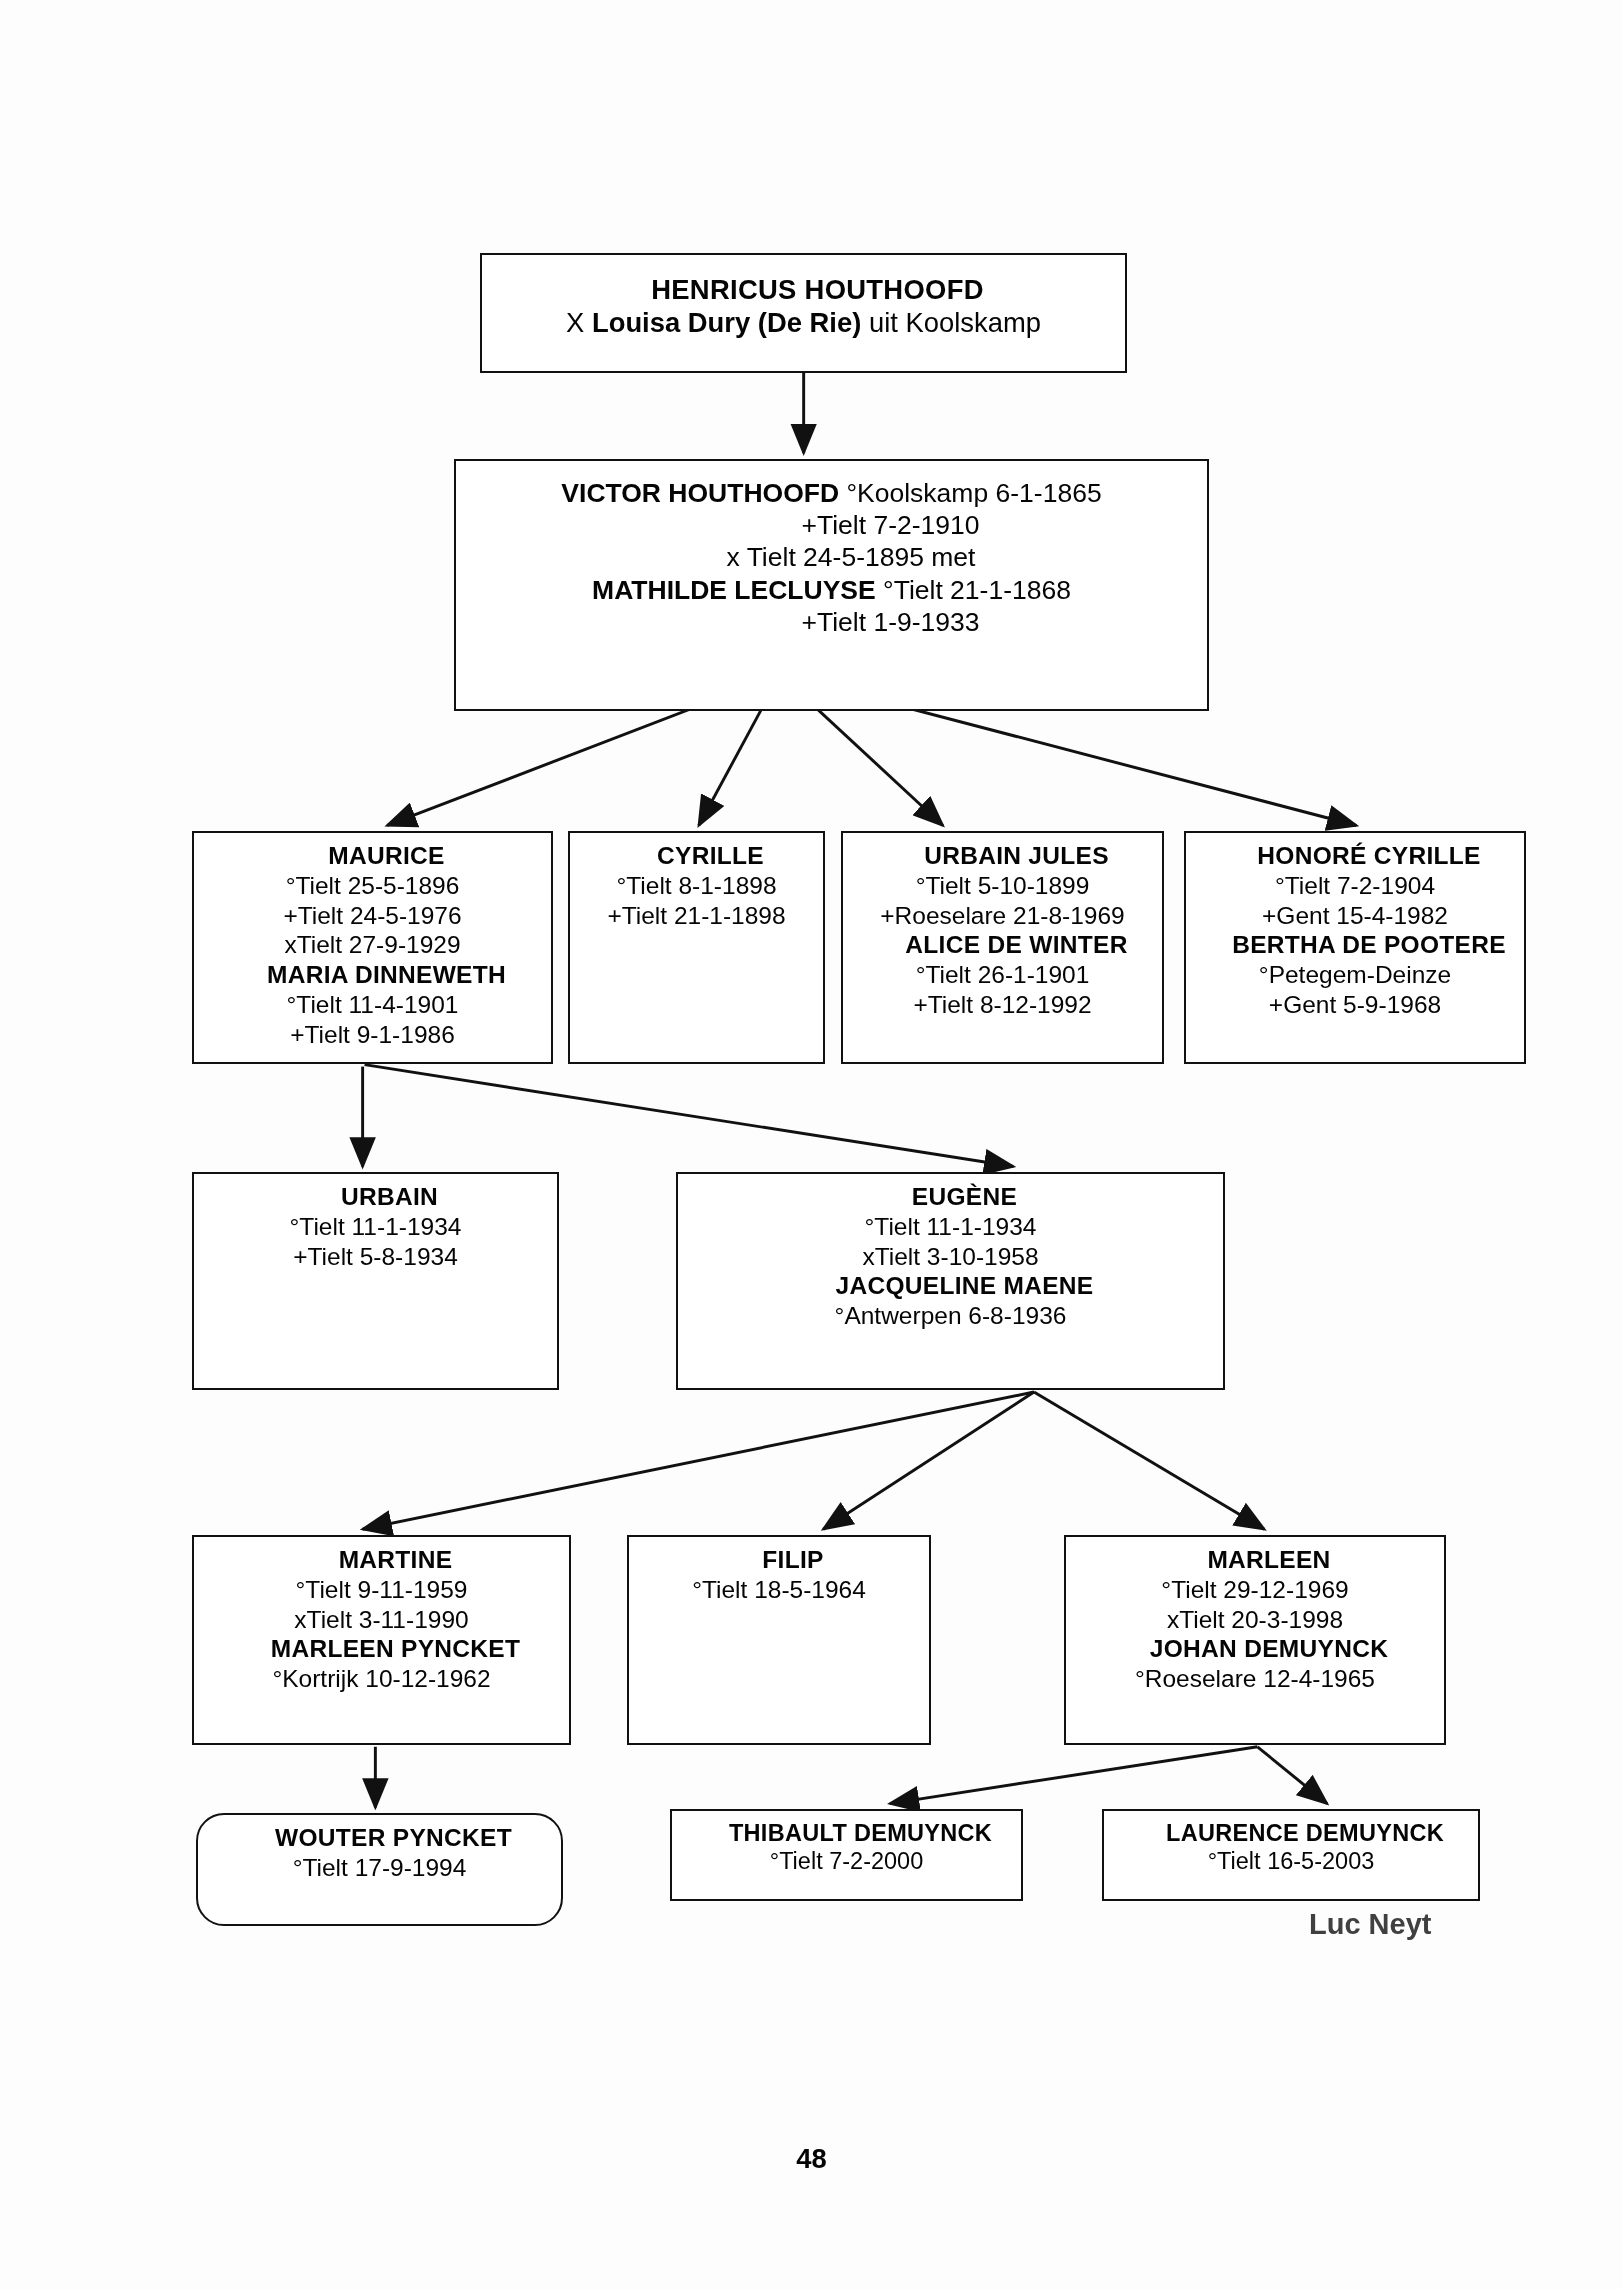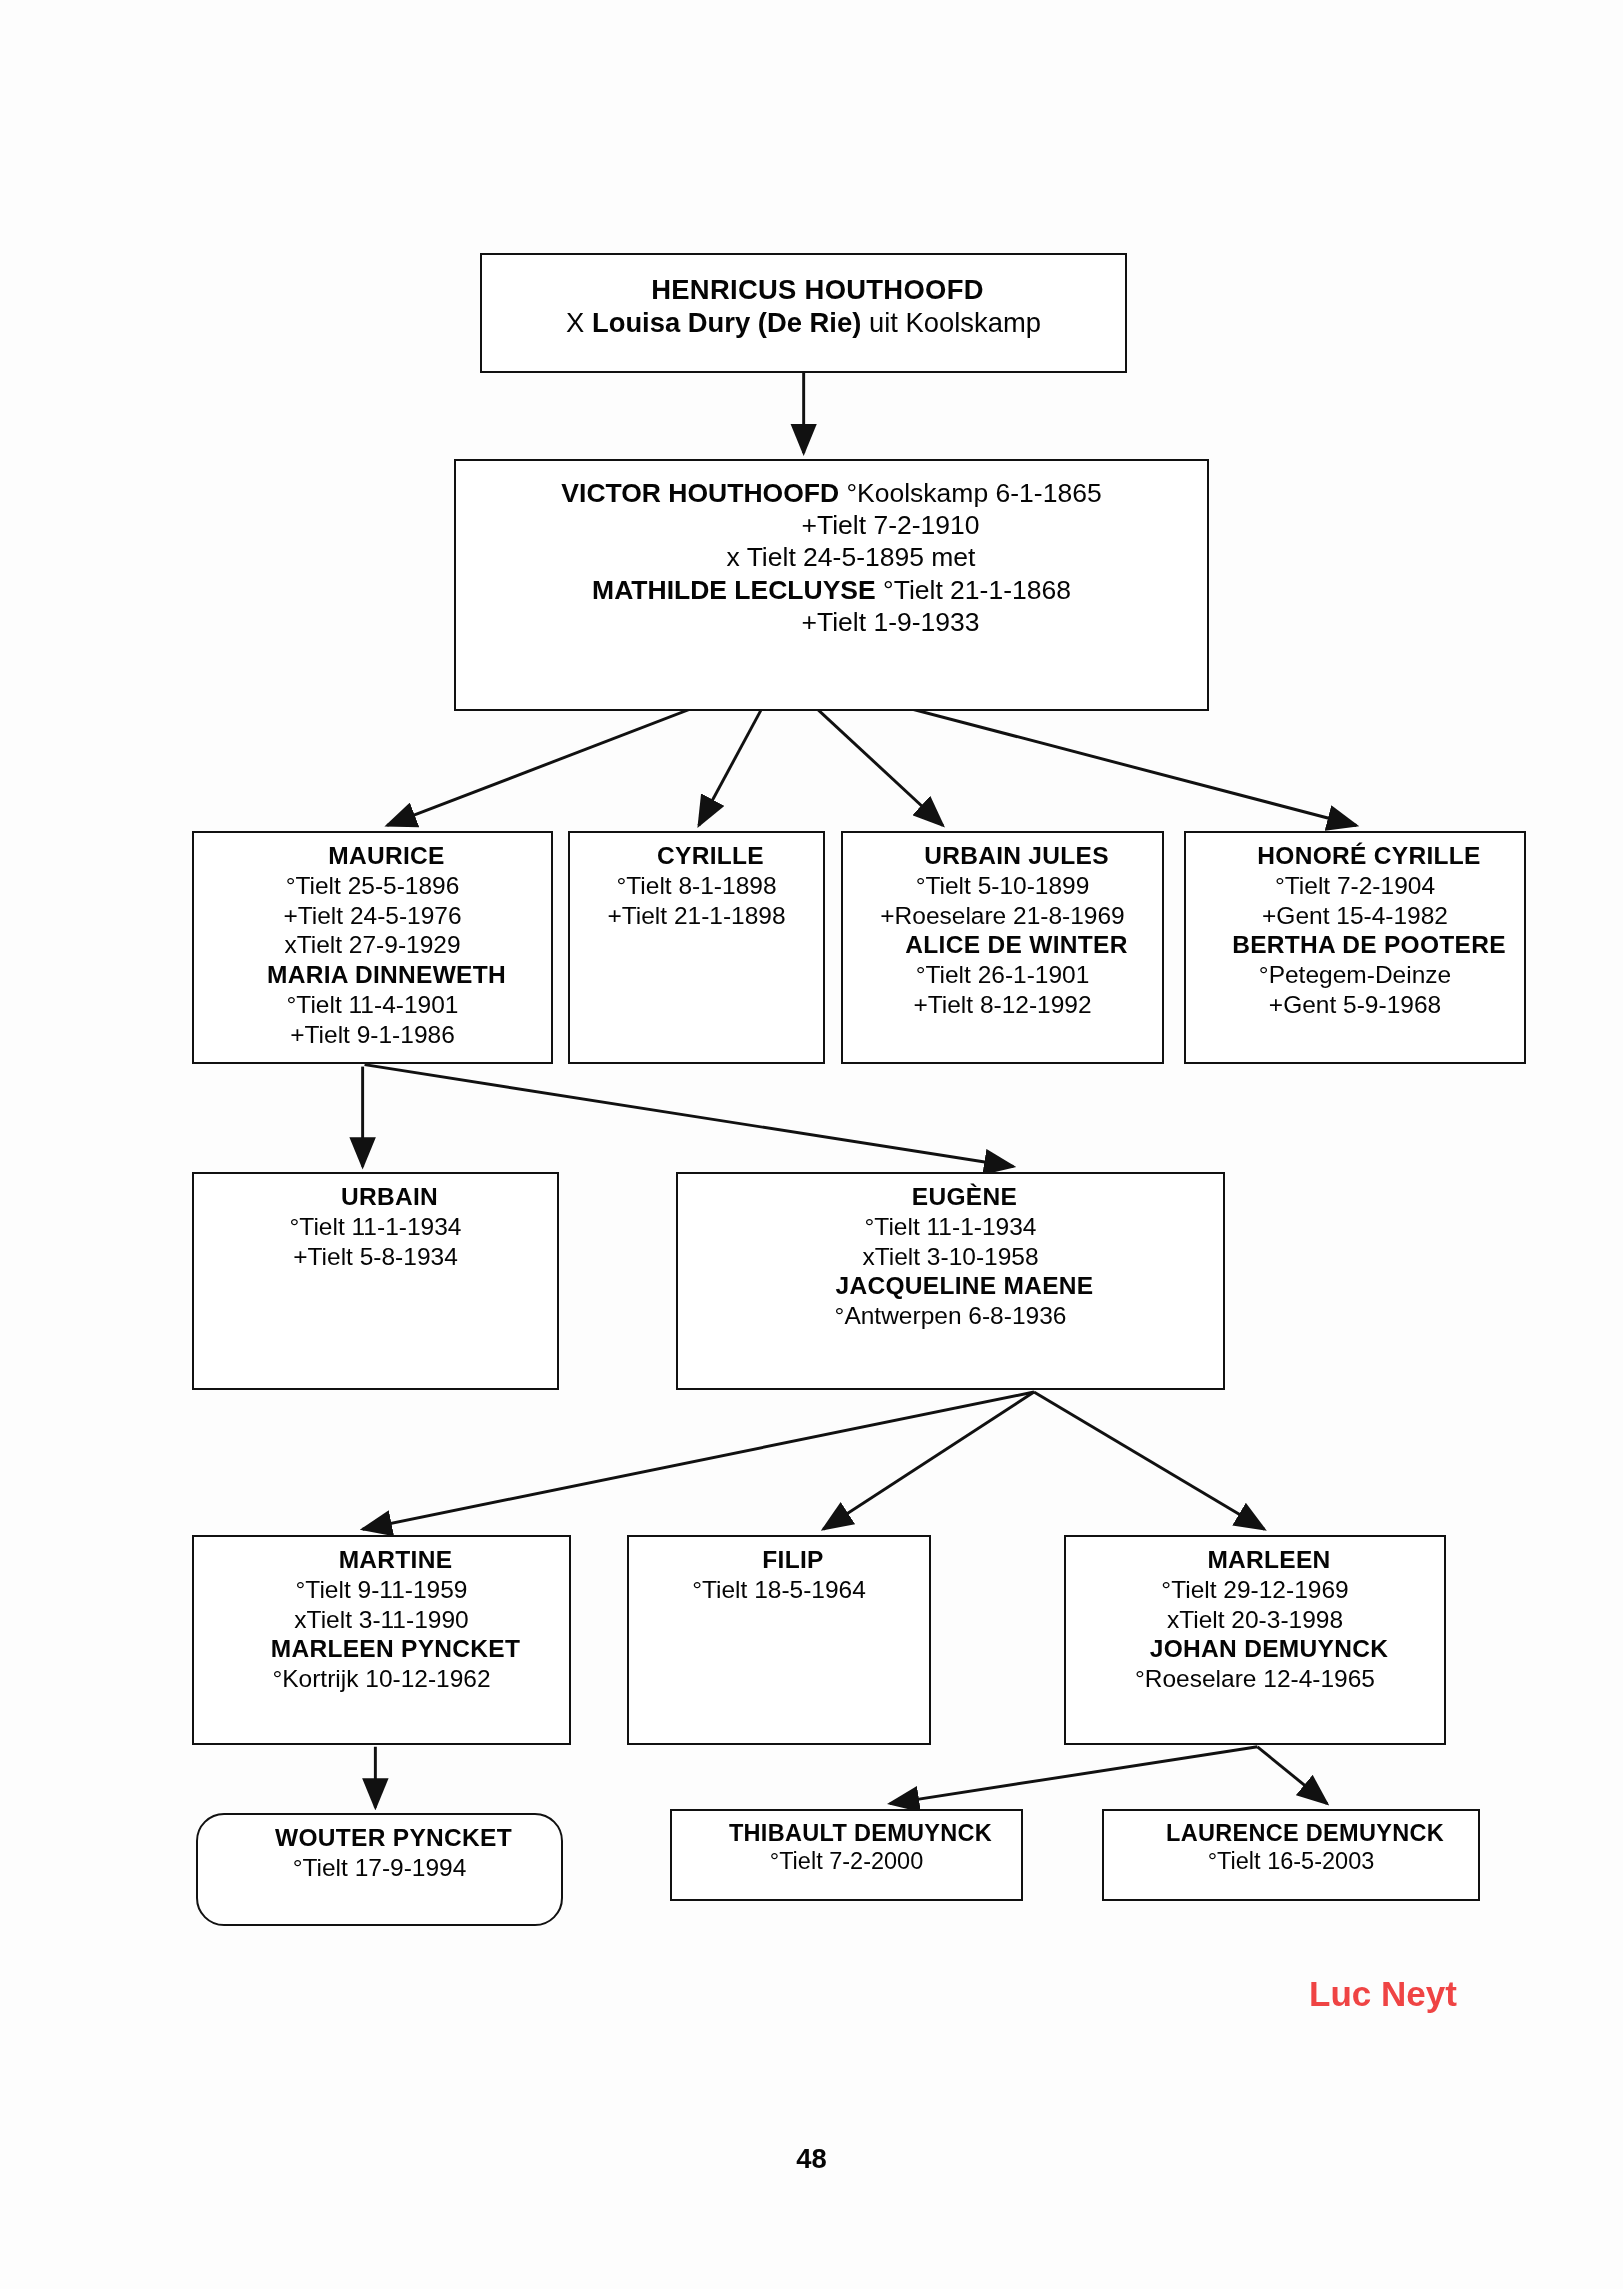--- a/index.html
+++ b/index.html
@@ -78,24 +78,24 @@
   #n-marleen  { left: 1064px; top: 1535px; width: 382px; height: 210px; }
 
   
   #n-wouter   { left: 196px; top: 1813px; width: 367px; height: 113px; border-radius: 28px; }
   #n-thibault { left: 670px; top: 1809px; width: 353px; height: 92px; }
   #n-laurence { left: 1102px; top: 1809px; width: 378px; height: 92px; }
 
   #signature {
     position: absolute;
     left: 1309px;
-    top: 1974px;
-    font-size: 35px;
+    top: 1908px;
+    font-size: 29px;
     font-weight: bold;
-    color: #ef4444;
+    color: #404040;
   }
   #page-number {
     position: absolute;
     left: 0;
     top: 2143px;
     width: 1623px;
     text-align: center;
     font-size: 27.4px;
     font-weight: bold;
     color: #050505;

